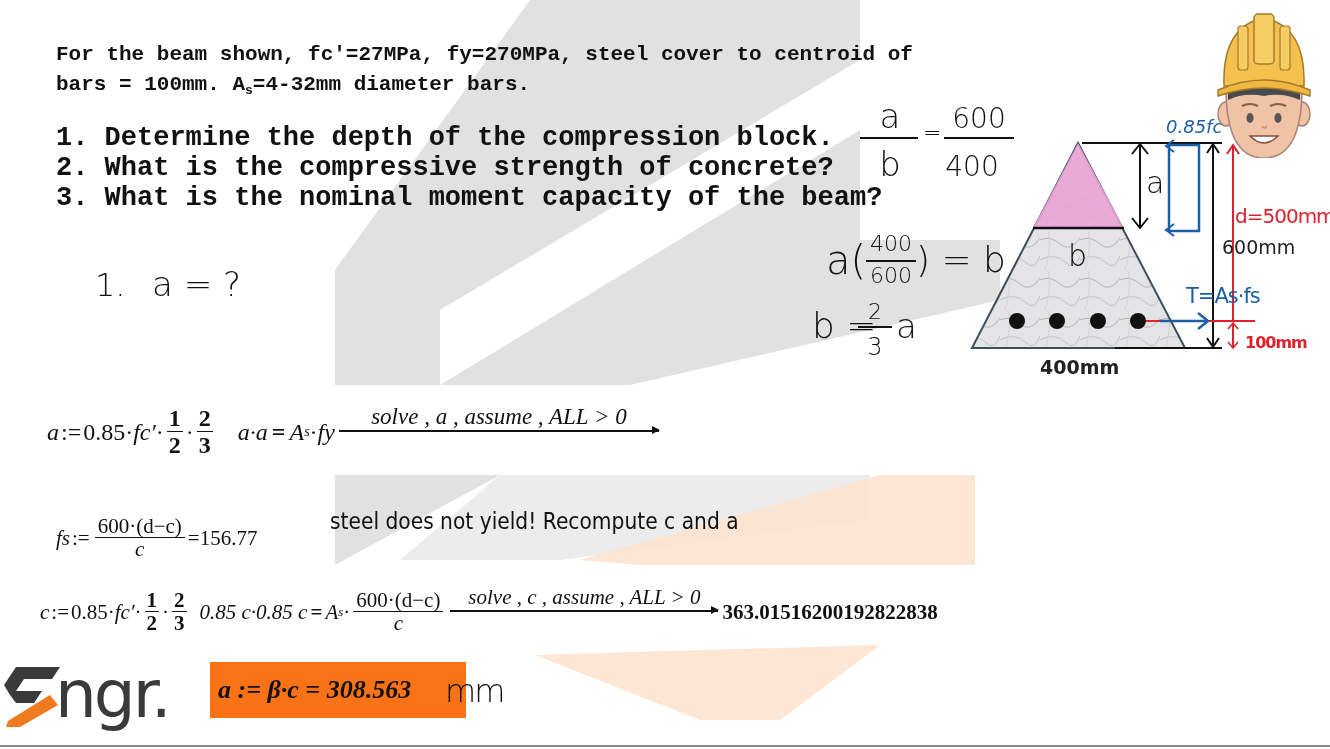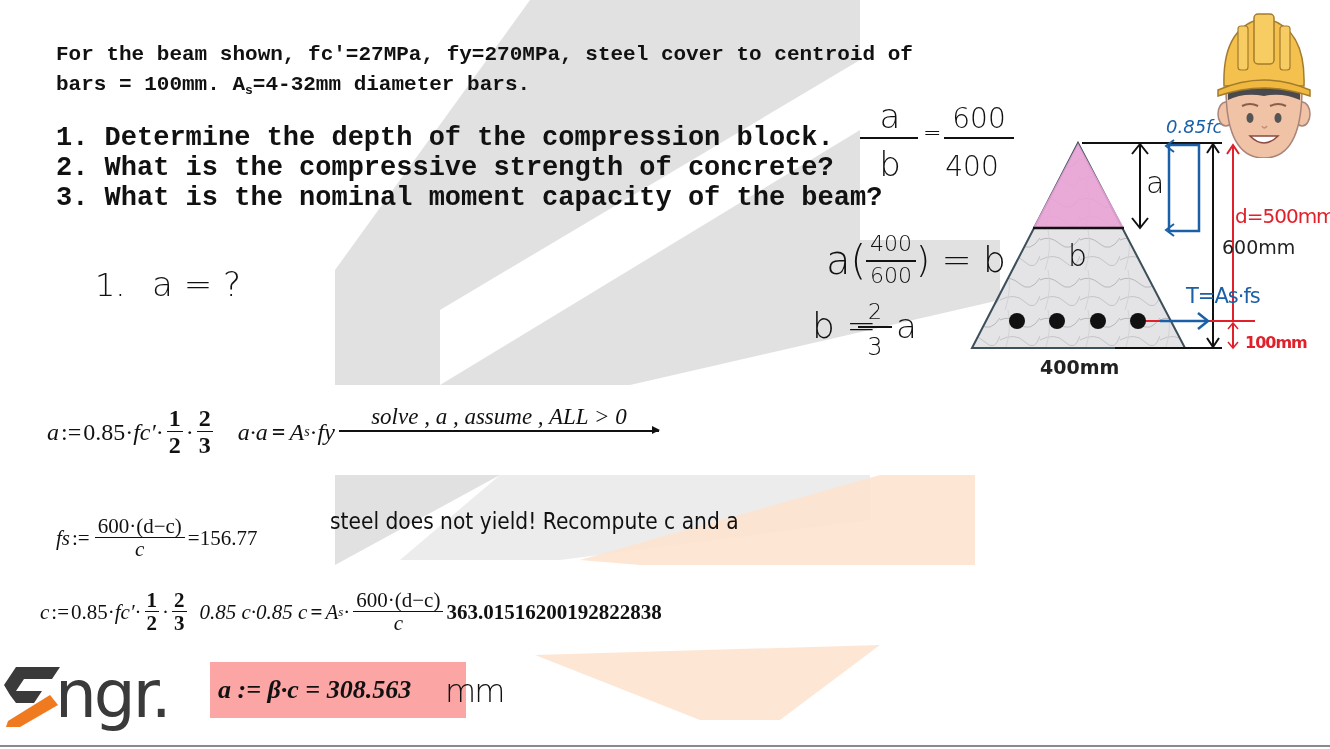--- a/index.html
+++ b/index.html
@@ -14,21 +14,21 @@
   .math i { font-style:italic; }
   .frac { display:inline-flex; flex-direction:column; align-items:center; margin:0 3px; vertical-align:middle; }
   .frac .num { border-bottom:1.5px solid #111; padding:0 2px; line-height:1.05; }
   .frac .den { line-height:1.1; }
   .arrowop { display:inline-flex; flex-direction:column; align-items:stretch; margin:0 4px; position:relative; top:-14px; }
   .arrowop .lbl { font-style:italic; text-align:center; font-size:23px; line-height:26px; padding:0 4px; }
   .arrowop .line { height:1.5px; background:#111; position:relative; }
   .arrowop .line::after { content:""; position:absolute; right:-1px; top:-4px; border-left:8px solid #111; border-top:4.5px solid transparent; border-bottom:4.5px solid transparent; }
   .bold { font-weight:bold; }
   .note { font-family:"DejaVu Sans", sans-serif; font-size:23px; transform:scaleX(0.88); transform-origin:left; }
-  .highlight { background:#fca5a5; padding:4px 8px; }
+  .highlight { background:#f97316; padding:4px 8px; }
   .dim { font-family:"DejaVu Sans", sans-serif; font-size:19px; color:#222; }
   .blue-hand { color:#1b5fa6; font-family:"DejaVu Sans", sans-serif; }
   .red-hand { color:#e0202a; font-family:"DejaVu Sans", sans-serif; }
   .bottom-line { left:0; top:745px; width:1330px; height:2px; background:#8a8a8a; }
 </style>
 </head>
 <body>
 
 <svg class="watermark" viewBox="0 0 1330 749">
   <polygon points="335,270 530,0 860,0 860,60 440,310 440,385 335,385" fill="#dcdcdc" opacity="0.85"></polygon>
@@ -178,20 +178,24 @@
     </span>·
   <span class="frac">
       <span class="num bold">2</span>
       <span class="den bold">3</span>
     </span>
   <i style="margin-left:10px">0.85 c·0.85 c</i><b style="margin:0 3px">=</b><i>A</i><sub style="font-size:13px;font-style:italic">s</sub>·
   <span class="frac">
       <span class="num" style="padding:0 3px">600·(d−c)</span>
       <i class="den">c</i>
     </span>
+  <span class="arrowop" style="width:268px; font-size:21px;">
+      <span class="lbl" style="font-size:21px">solve , c , assume , ALL &gt; 0</span>
+      <span class="line"></span>
+    </span>
   <b>363.01516200192822838</b>
 </div>
 
 <div class="abs math highlight" style="left:210px; top:662px; height:48px; width:240px; font-size:26px; font-weight:bold;">
   <span style="font-style:italic">a := β·c = 308.563</span>
 </div>
 <div class="abs hand" style="left:445px; top:672px; font-size:32px; letter-spacing:-2px;">mm</div>
 
 <svg class="abs" style="left:2px; top:665px;" width="60" height="70" viewBox="0 0 60 70">
   <polygon points="14,2 58,2 50,14 22,14 14,26 40,26 32,38 14,38 8,30 2,20" fill="#3a3a3a"></polygon>

